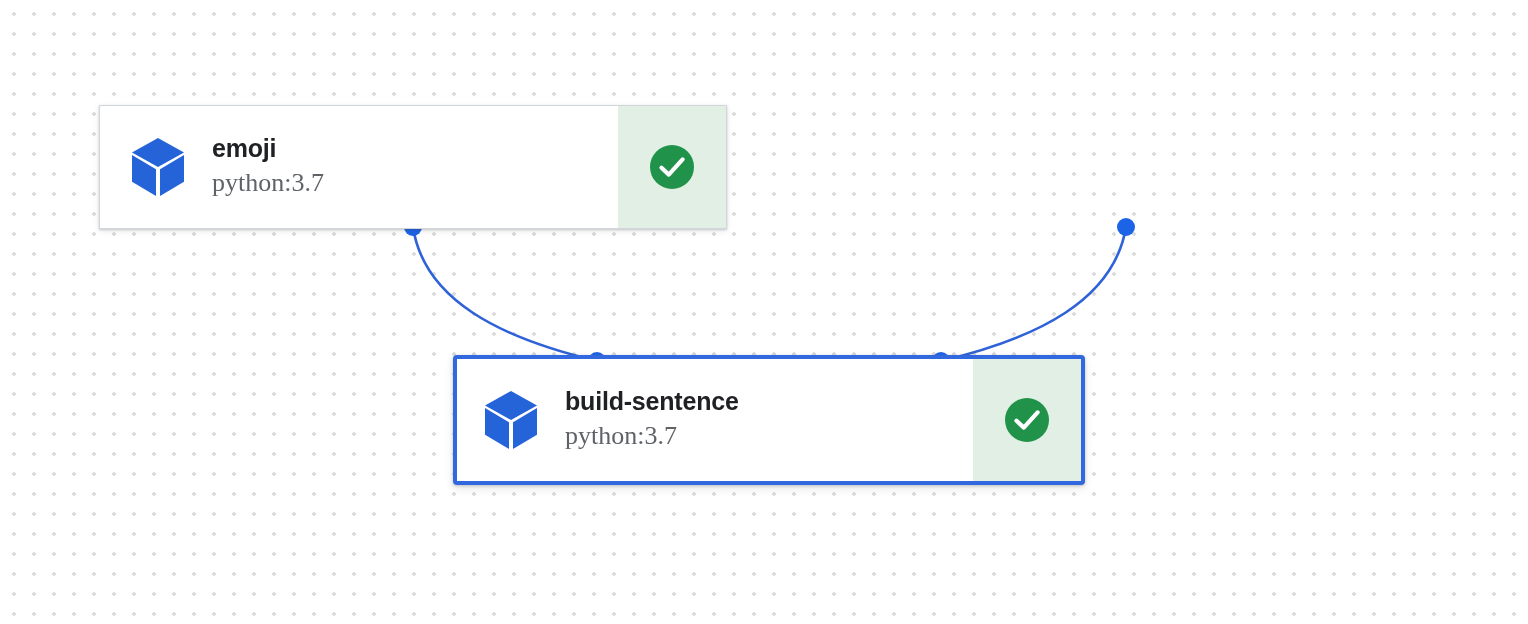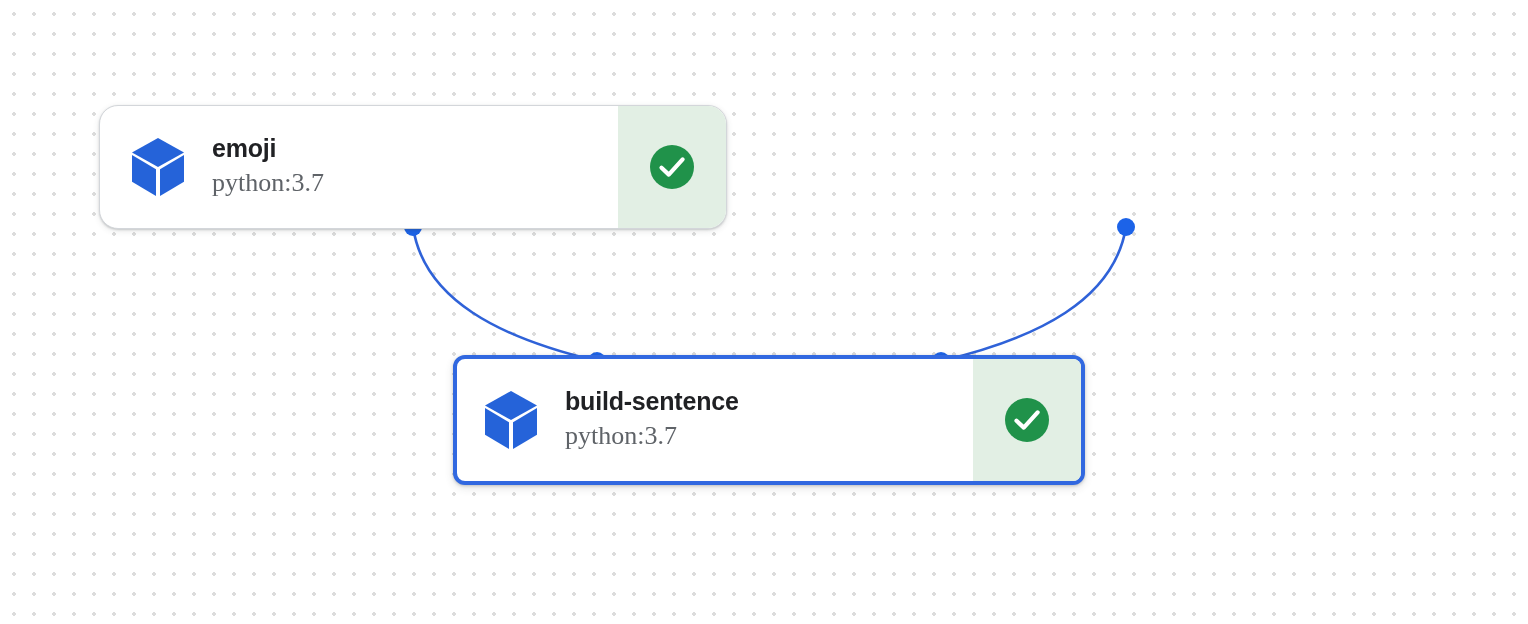--- a/index.html
+++ b/index.html
@@ -39,30 +39,30 @@
   }
   .port-dot {
     fill: #1c63e8;
   }
 
   
   .node {
     position: absolute;
     box-sizing: border-box;
     background: #ffffff;
-    border-radius: 19px;
+    border-radius: 0;
     border: 1px solid #d3d6da;
     box-shadow: 0 1px 2px rgba(60,64,67,0.22), 0 2px 6px rgba(60,64,67,0.12);
     display: flex;
     align-items: stretch;
     overflow: hidden;
   }
   .node.selected {
     border: 4px solid #3168e0;
-    border-radius: 12px;
+    border-radius: 4px;
     box-shadow: 0 1px 3px rgba(60,64,67,0.25), 0 3px 8px rgba(60,64,67,0.14);
   }
 
   .node-icon-wrap {
     flex: 0 0 auto;
     display: flex;
     align-items: center;
     justify-content: center;
     padding-left: 30px;
     padding-right: 6px;

